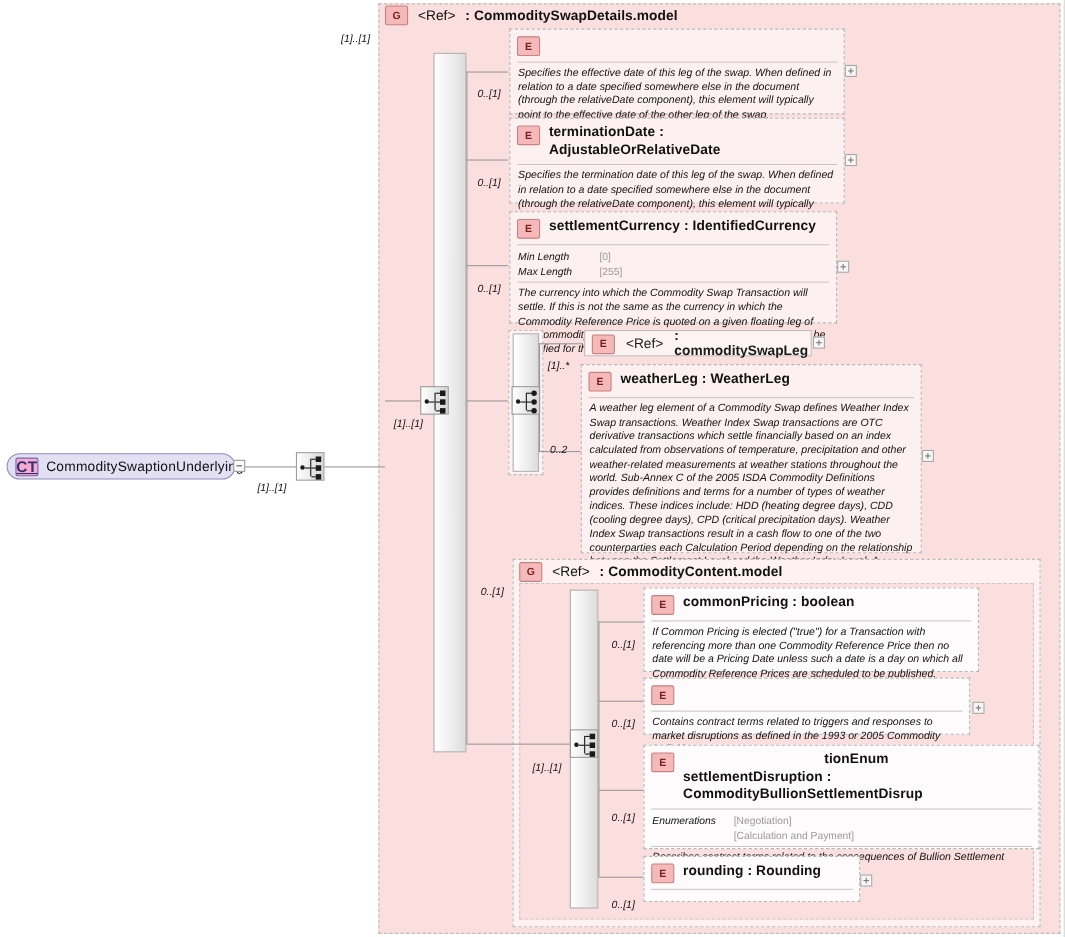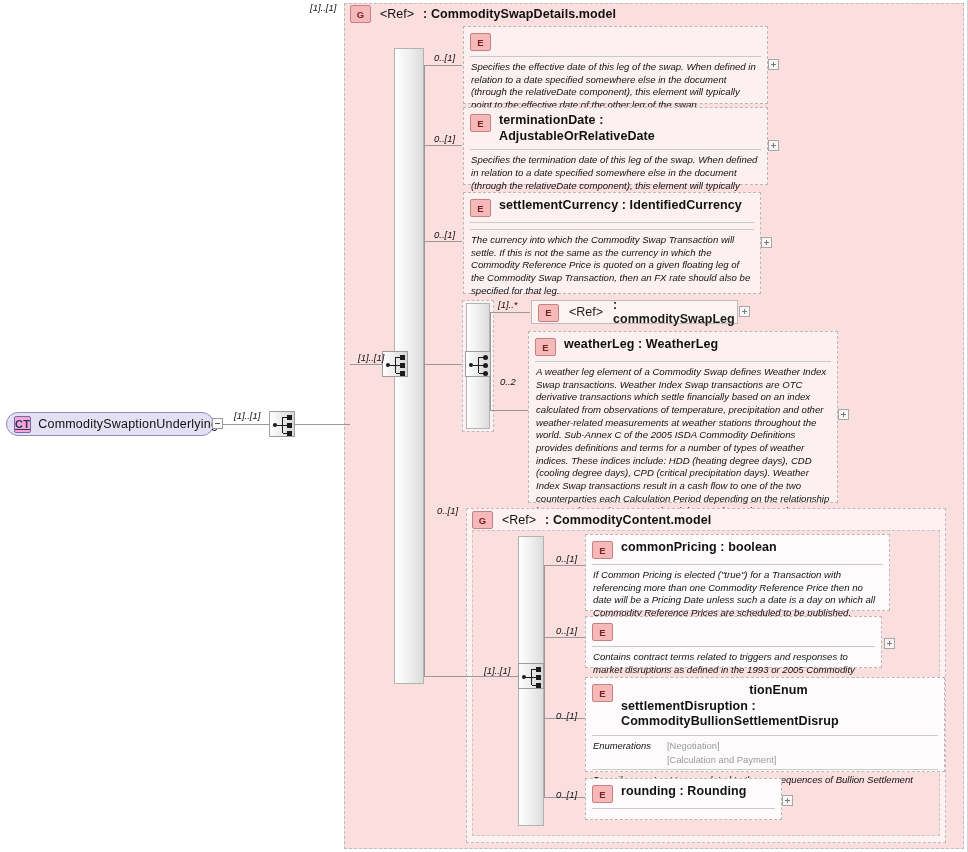--- a/index.html
+++ b/index.html
@@ -17,39 +17,39 @@
   
   .ct-node{
     position:absolute;box-sizing:border-box;
     background:#e2e0f2;border:1px solid #8e8bbf;border-radius:14px;
     display:flex;align-items:center;gap:7px;padding:0 10px 0 7px;
     font-size:12.5px;color:#111;
   }
   .ct-badge{
     display:inline-flex;align-items:center;justify-content:center;
     width:19px;height:15px;border:1px solid #6f6cab;background:#f9a8d4;
-    font-size:11px;font-weight:bold;color:#33316b;border-radius:2px;
+    font-size:14px;font-weight:bold;color:#33316b;border-radius:2px;
     letter-spacing:.3px;
     text-decoration:underline;
   }
   .ct-label{white-space:nowrap;letter-spacing:.2px;}
 
   
   .collapse-box{
     position:absolute;width:11px;height:11px;box-sizing:border-box;
     border:1px solid #9a9a9a;background:#fafafa;
   }
   .collapse-box:before{
     content:"";position:absolute;left:2px;top:4px;width:5px;height:1px;background:#555;
   }
 
   
   .mult{
     position:absolute;font-size:9.5px;font-style:italic;color:#111;
-    white-space:nowrap;font-family:"Liberation Sans", sans-serif;
+    white-space:nowrap;font-family:"Liberation Sans", sans-serif;margin-top:28px;
   }
 
   
   .conn{
     position:absolute;width:26px;height:26px;box-sizing:border-box;
     border:1px solid #9c9c9c;
     background:linear-gradient(to right,#ffffff,#e8e8e8 55%,#d6d6d6);
   }
   .conn .cdot{position:absolute;width:4px;height:4px;border-radius:50%;background:#1a1a1a;left:3px;top:11px;}
   .conn .cstem{position:absolute;left:7px;top:13px;width:5px;height:1px;background:#1a1a1a;}
@@ -215,20 +215,28 @@
   <div class="plus" style="left:768px;top:140px;"></div>
 
   <div class="mult" style="left:434px;top:229px;">0..[1]</div>
   <div class="el-box" style="left:463px;top:192px;width:298px;height:102px;">
     <div class="el-head">
       <span class="e-badge">E</span>
       <span class="el-title">settlementCurrency : IdentifiedCurrency</span>
     </div>
     <div class="el-sep"></div>
     <div class="facets">
+      <div class="facet-row">
+        <span class="facet-name">Min Length</span>
+        <span class="facet-vals">[0]</span>
+      </div>
+      <div class="facet-row">
+        <span class="facet-name">Max Length</span>
+        <span class="facet-vals">[255]</span>
+      </div>
     </div>
     <div class="el-sep"></div>
     <div class="el-doc">The currency into which the Commodity Swap Transaction will settle. If this is not the same as the currency in which the Commodity Reference Price is quoted on a given floating leg of the Commodity Swap Transaction, then an FX rate should also be specified for that leg.</div>
   </div>
   <div class="plus" style="left:761px;top:237px;"></div>
 
   <div class="model-box" style="left:462px;top:300px;width:32px;height:132px;background:#fdf1f1;"></div>
   <div class="rail" style="left:466px;top:303px;width:24px;height:126px;"></div>
   <div class="conn" style="left:465px;top:351px;">
     <span class="cdot"></span>

